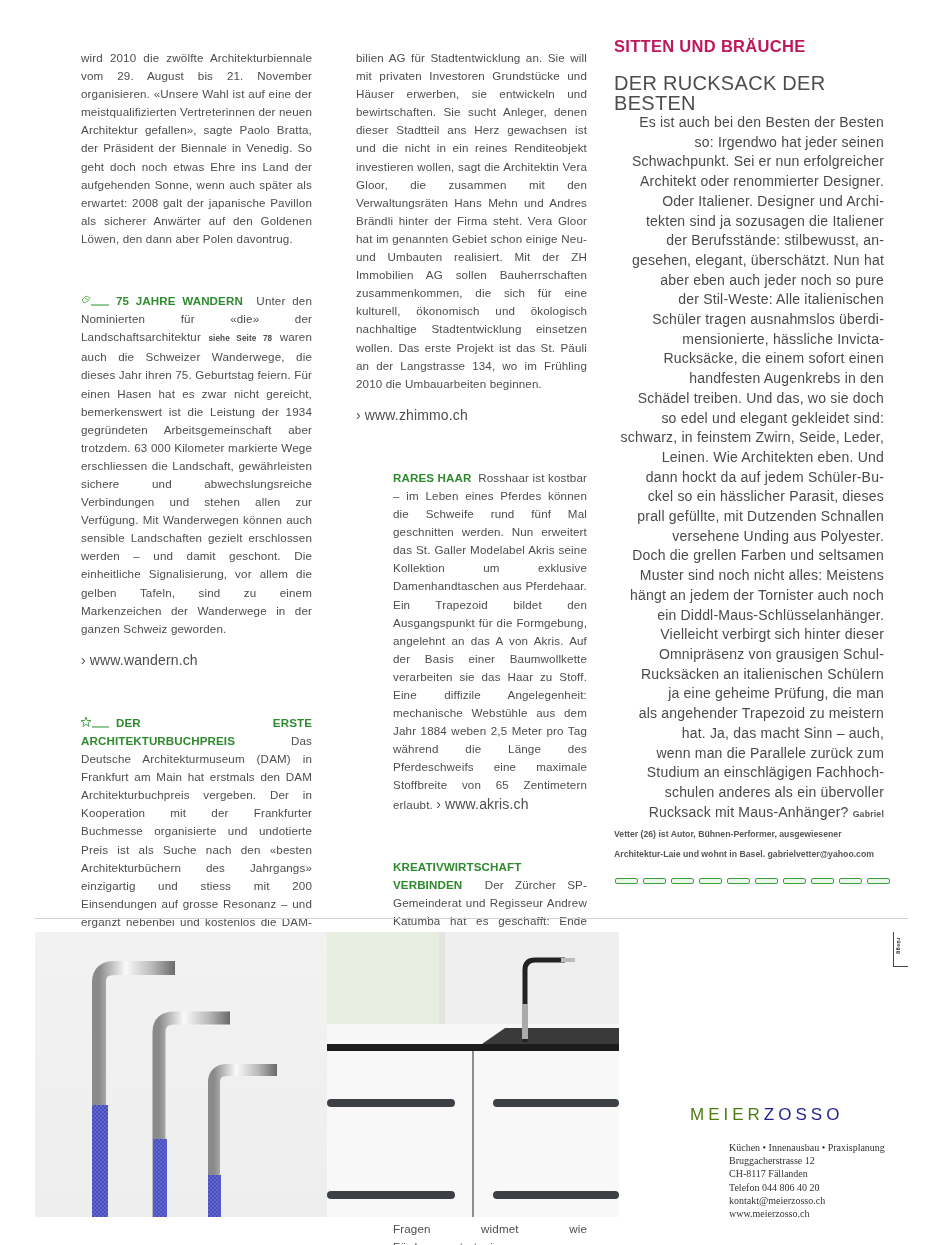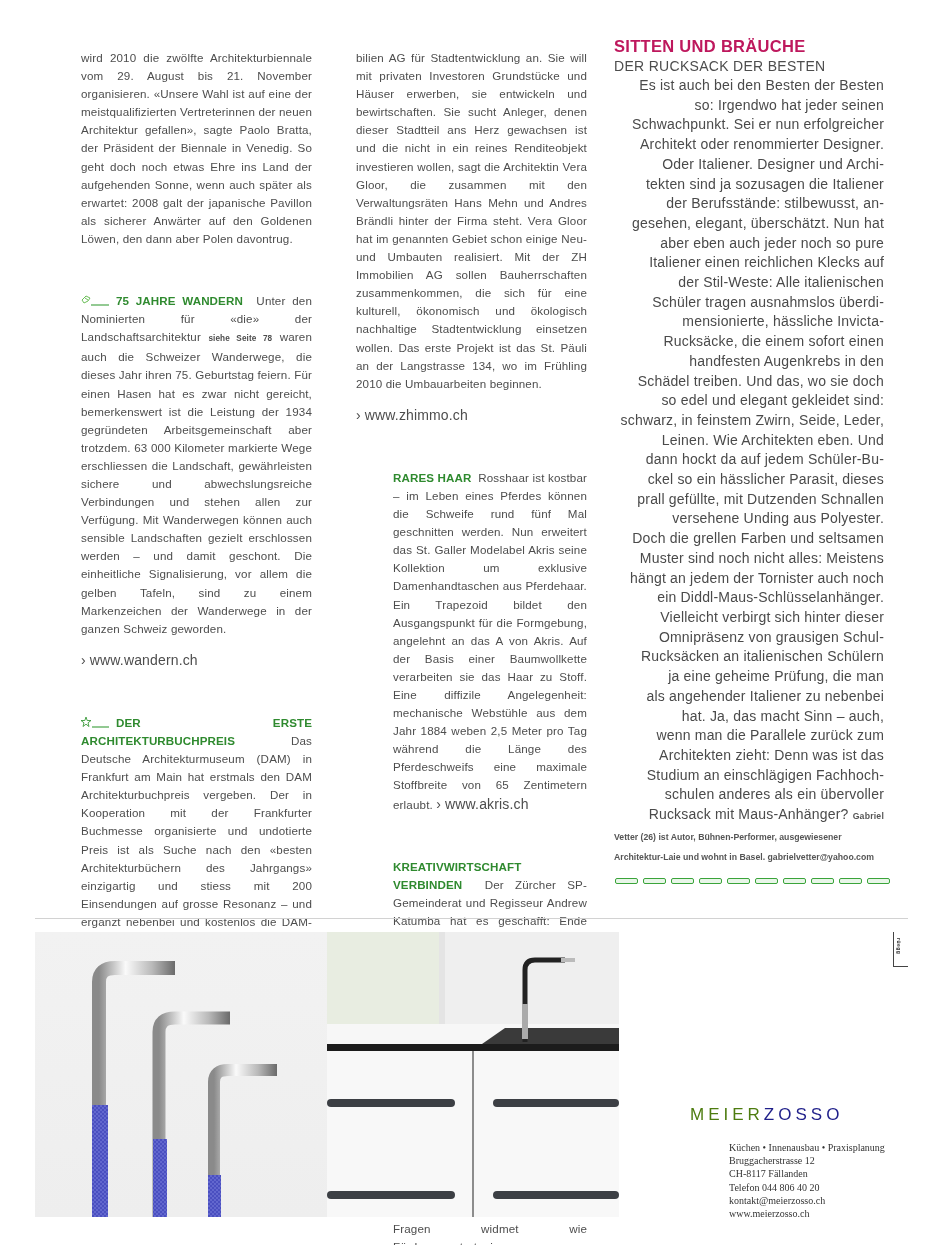--- a/index.html
+++ b/index.html
@@ -13,21 +13,21 @@
   #col2 { left: 343px; width: 257px; }
   .gap { height: 18px; }
   .head { color: #2f8a2f; font-weight: bold; letter-spacing: 0.1px; }
   .ref { font-size: 8.2px; font-weight: bold; color: #4d4d4d; letter-spacing: 0.1px; }
   .link { font-size: 14px; color: #4d4d4d; }
   .indent { padding-left: 37px; }
   .ico { display: inline-block; width: 30px; height: 12px; vertical-align: -1px; position: relative; margin-right: 5px; }
   .ico svg { position: absolute; left: 0; top: 0; }
   #col3 { position: absolute; left: 614px; top: 36px; width: 270px; }
   #col3 .title { color: #be185d; font-weight: bold; font-size: 16.5px; line-height: 20px; letter-spacing: 0.3px; }
-  #col3 .subtitle { color: #4d4d4d; font-size: 14px; line-height: 20px; letter-spacing: 0.3px; margin-top: 0; }
+  #col3 .subtitle { color: #4d4d4d; font-size: 20px; line-height: 20px; letter-spacing: 0.3px; margin-top: 17px; }
   #col3 .body { font-size: 14px; line-height: 19.7px; color: #4a4a4a; letter-spacing: 0.2px; text-align: right; }
   #col3 .byline { font-size: 8.7px; font-weight: bold; color: #555; }
   #col3 .byline2 { font-size: 8.7px; font-weight: bold; color: #555; line-height: 20px; }
   .dash-row { position: absolute; left: 615px; top: 878px; display: flex; gap: 5px; }
   .dash { width: 21px; height: 4px; border: 1.6px solid #3aa43a; border-radius: 2px; background: #e9f6e9; }
   .rule { position: absolute; left: 35px; top: 918px; width: 873px; height: 1px; background: #d2d2d2; }
   .photo1 { position: absolute; left: 35px; top: 932px; width: 292px; height: 285px; background: linear-gradient(180deg, #f2f2f2 0%, #eeeeee 100%); overflow: hidden; }
   .photo2 { position: absolute; left: 327px; top: 932px; width: 292px; height: 285px; background: #f4f4f4; overflow: hidden; }
   .brand { position: absolute; left: 690px; top: 1105px; font-size: 17px; letter-spacing: 4px; font-family: "Liberation Sans", sans-serif; }
   .brand .a { color: #4d7c0f; }
@@ -87,21 +87,20 @@
   <div class="body" id="col3-body">
       <div>Es ist auch bei den Besten der Besten</div>
       <div>so: Irgendwo hat jeder seinen</div>
       <div>Schwachpunkt. Sei er nun erfolgreicher</div>
       <div>Architekt oder renommierter Designer.</div>
       <div>Oder Italiener. Designer und Archi-</div>
       <div>tekten sind ja sozusagen die Italiener</div>
       <div>der Berufsstände: stilbewusst, an-</div>
       <div>gesehen, elegant, überschätzt. Nun hat</div>
       <div>aber eben auch jeder noch so pure</div>
-      <div>Italiener einen reichlichen Klecks auf</div>
       <div>der Stil-Weste: Alle italienischen</div>
       <div>Schüler tragen ausnahmslos überdi-</div>
       <div>mensionierte, hässliche Invicta-</div>
       <div>Rucksäcke, die einem sofort einen</div>
       <div>handfesten Augenkrebs in den</div>
       <div>Schädel treiben. Und das, wo sie doch</div>
       <div>so edel und elegant gekleidet sind:</div>
       <div>schwarz, in feinstem Zwirn, Seide, Leder,</div>
       <div>Leinen. Wie Architekten eben. Und</div>
       <div>dann hockt da auf jedem Schüler-Bu-</div>
@@ -109,24 +108,23 @@
       <div>prall gefüllte, mit Dutzenden Schnallen</div>
       <div>versehene Unding aus Polyester.</div>
       <div>Doch die grellen Farben und seltsamen</div>
       <div>Muster sind noch nicht alles: Meistens</div>
       <div>hängt an jedem der Tornister auch noch</div>
       <div>ein Diddl-Maus-Schlüsselanhänger.</div>
       <div>Vielleicht verbirgt sich hinter dieser</div>
       <div>Omnipräsenz von grausigen Schul-</div>
       <div>Rucksäcken an italienischen Schülern</div>
       <div>ja eine geheime Prüfung, die man</div>
-      <div>als angehender Italiener zu nebenbei</div>
+      <div>als angehender Trapezoid zu meistern</div>
       <div>hat. Ja, das macht Sinn – auch,</div>
       <div>wenn man die Parallele zurück zum</div>
-      <div>Architekten zieht: Denn was ist das</div>
       <div>Studium an einschlägigen Fachhoch-</div>
       <div>schulen anderes als ein übervoller</div>
     </div>
   <div class="body"><span>Rucksack mit Maus-Anhänger?</span> <span class="byline">Gabriel</span></div>
   <div class="byline2">Vetter (26) ist Autor, Bühnen-Performer, ausgewiesener</div>
   <div class="byline2">Architektur-Laie und wohnt in Basel. gabrielvetter@yahoo.com</div>
 </div>
 <div class="dash-row" id="dash-row">
     <span class="dash"></span>
     <span class="dash"></span>

